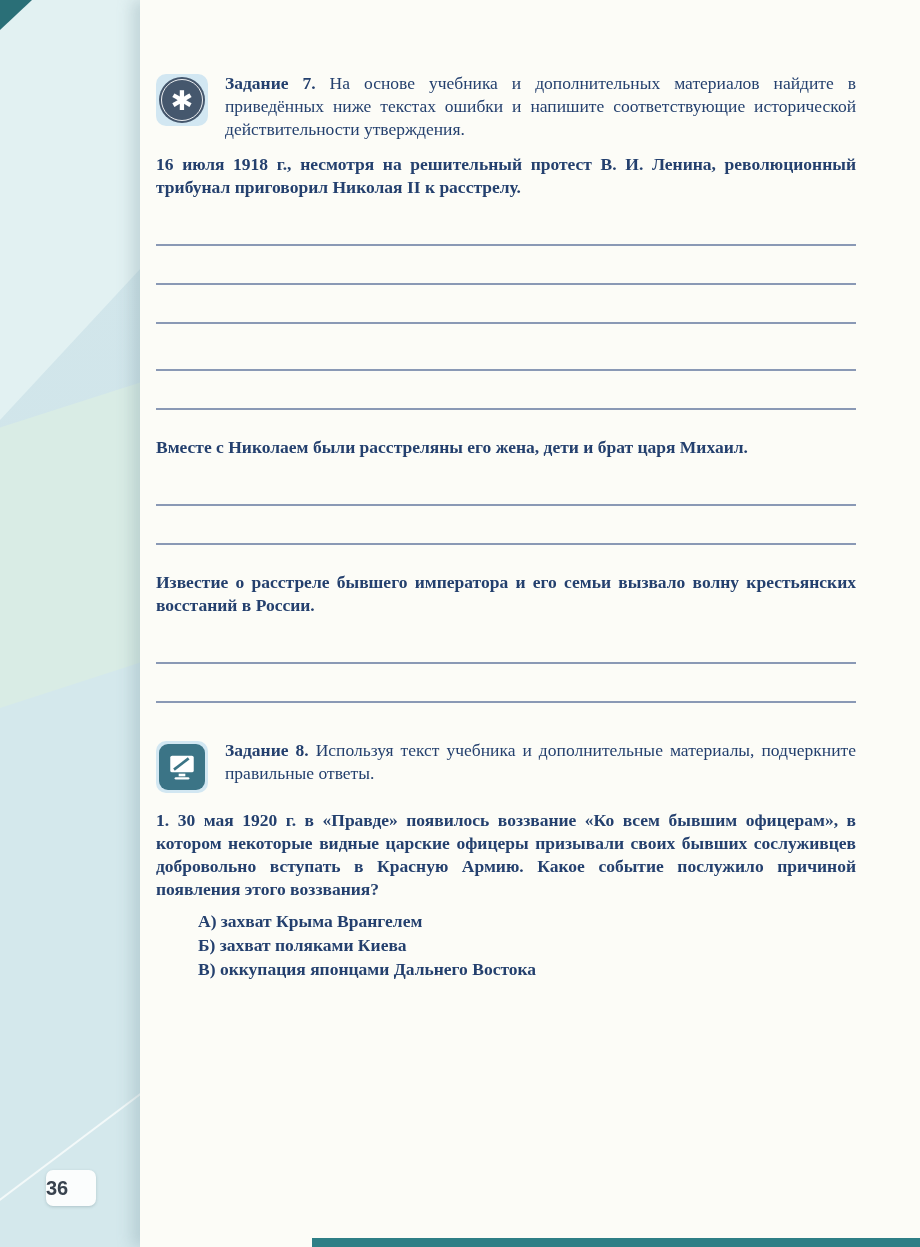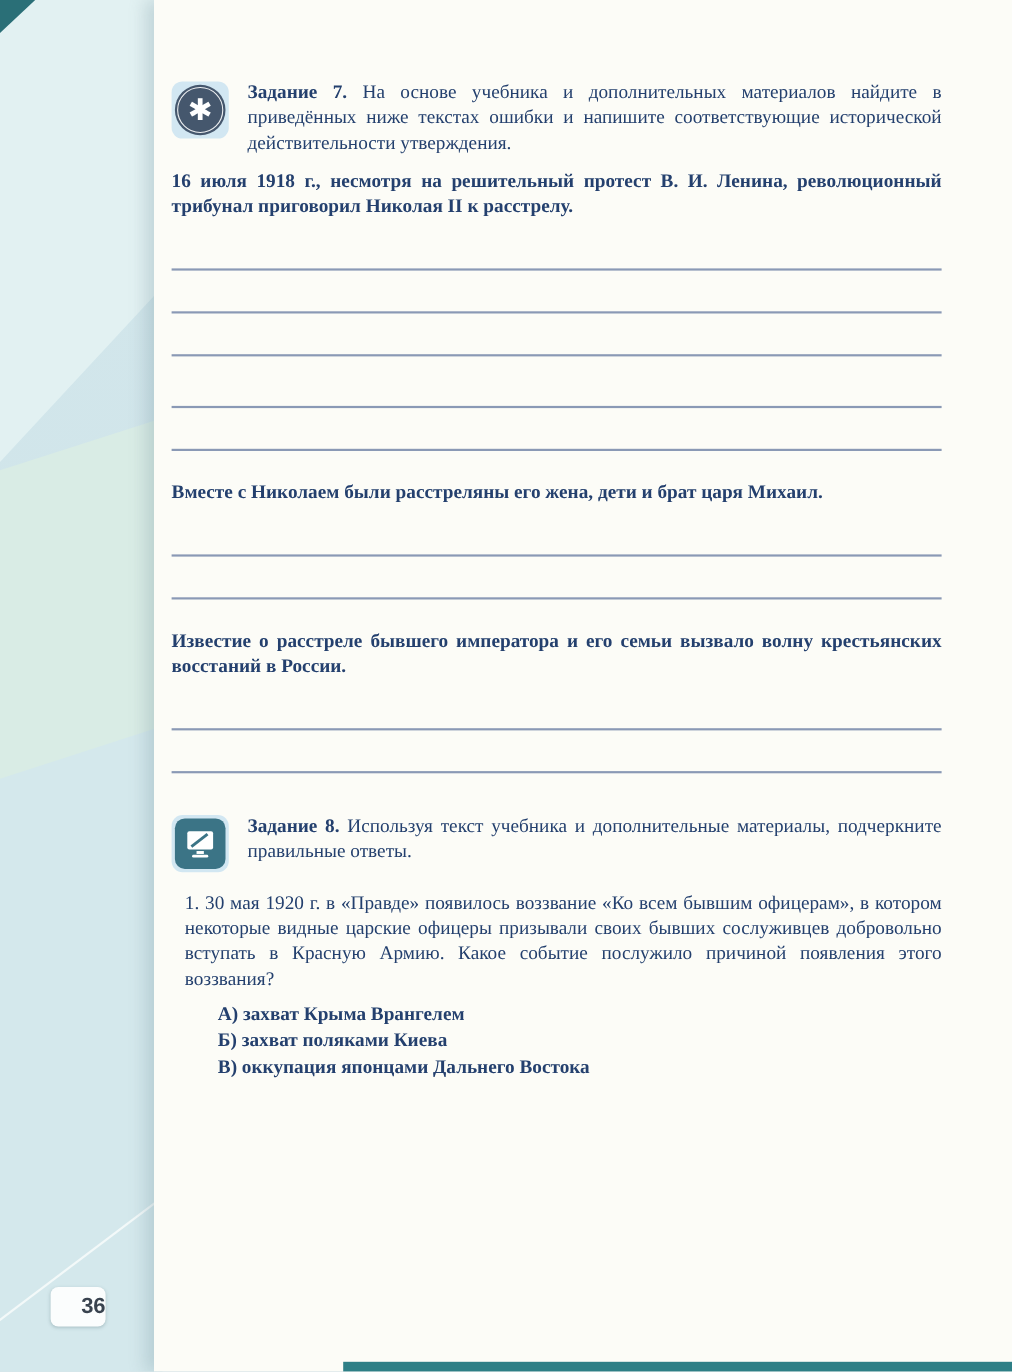--- a/index.html
+++ b/index.html
@@ -43,26 +43,26 @@
   .icon-circle .glyph{color:#fff;font-size:27px;line-height:1;font-family:"DejaVu Sans",sans-serif;}
   .icon-square{width:46px;height:46px;border-radius:9px;background:#3b7486;
     display:flex;align-items:center;justify-content:center;}
   p.intro{font-size:17.5px;line-height:23px;text-align:justify;margin-left:15px;}
   p.intro b{font-weight:bold;}
   .statement{font-size:17.5px;line-height:23px;font-weight:bold;text-align:justify;margin-top:26px;}
   .statement.first{margin-top:12px;}
   .answer-lines{margin-top:8px;}
   .answer-line{height:39px;border-bottom:2px solid var(--line);}
   .task8{margin-top:36px;}
-  .question{clear:both;margin-top:24px;font-size:17.5px;line-height:23px;font-weight:normal;text-align:justify;margin-left:12px;}
+  .question{clear:both;margin-top:24px;font-size:17.5px;line-height:23px;font-weight:bold;text-align:justify;}
   .options{list-style:none;margin-top:8px;}
   .options li{font-size:17.5px;line-height:24px;font-weight:bold;padding-left:42px;}
   
   .page-number-badge{position:absolute;left:46px;top:1170px;width:50px;height:36px;
-    background:#fbfdfd;border-radius:7px;display:flex;align-items:center;justify-content:flex-end;
+    background:#fbfdfd;border-radius:7px;display:flex;align-items:center;justify-content:flex-start;
     box-shadow:0 1px 3px rgba(60,90,100,.25);}
   .page-number-badge span{font-family:"Liberation Sans","DejaVu Sans",sans-serif;
     font-weight:bold;font-size:20px;color:#39434f;}
 </style>
 </head>
 <body>
 
 <div class="page">
 
   <div class="band">

